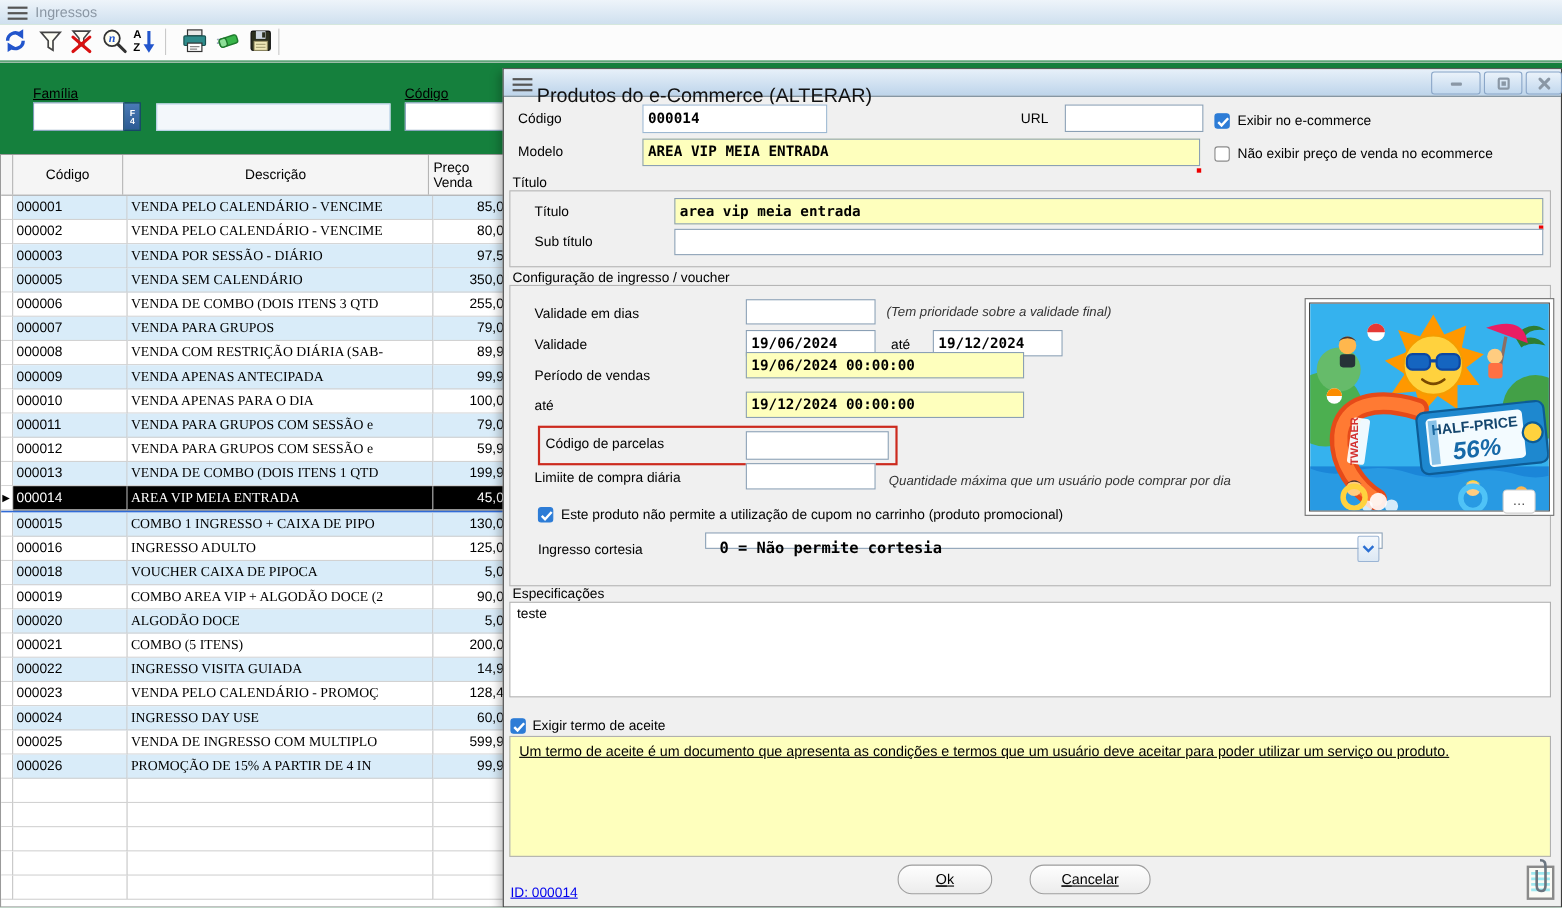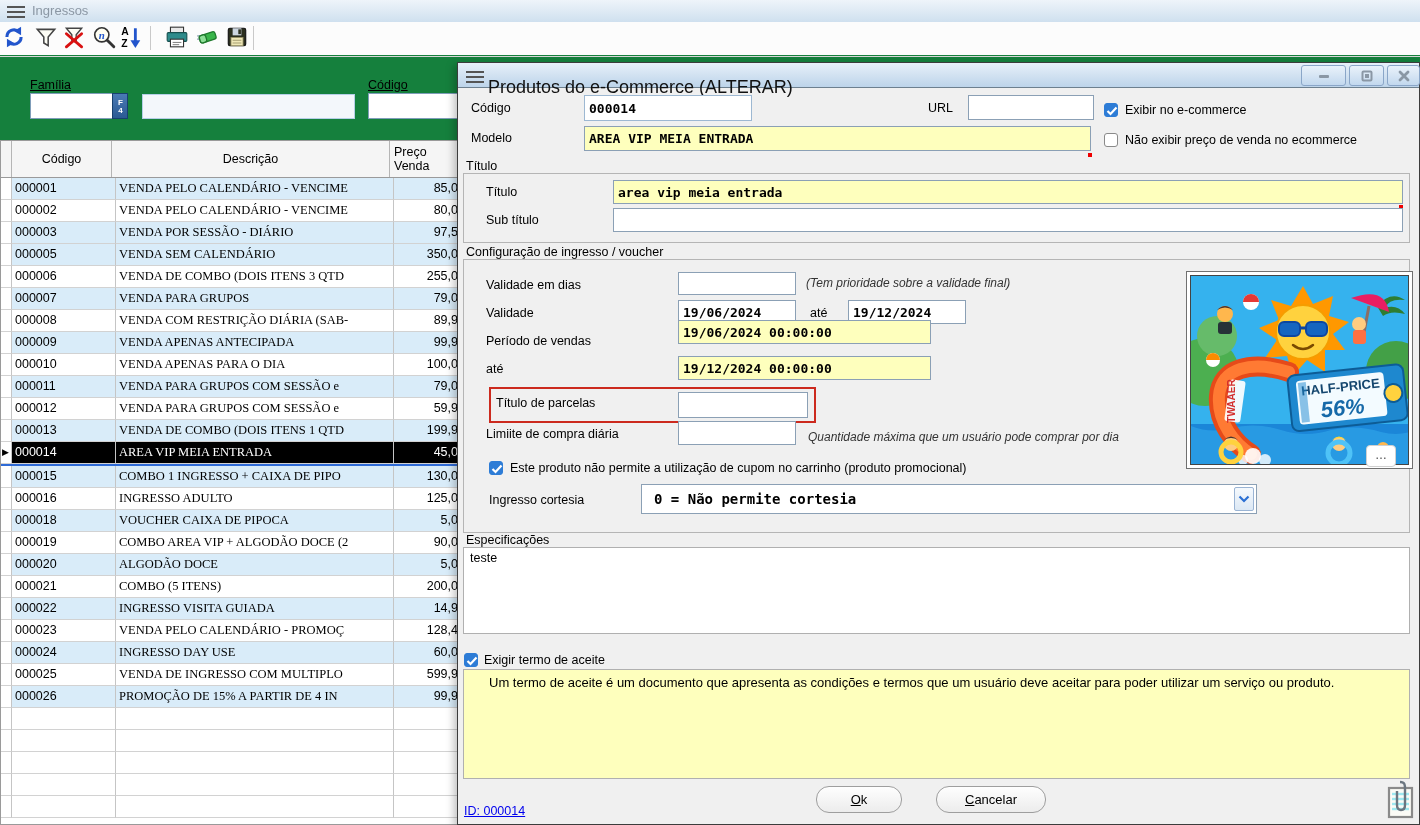--- a/index.html
+++ b/index.html
@@ -65,37 +65,37 @@
   .gcaption { position:absolute; font-size:12.5px; line-height:14px; color:#000; white-space:nowrap; }
 
   .cb { position:absolute; width:14px; height:14px; border-radius:3px; }
   .cb.on { background:#2d7cd6; border:1px solid #2d7cd6; }
   .cb.off { background:#fff; border:1px solid #8a8a8a; }
   .cb svg { position:absolute; left:1px; top:2px; }
   .cblbl { position:absolute; font-size:12.5px; color:#000; white-space:nowrap; }
 
   .redbox { position:absolute; border:2px solid #cc2a1e; background:transparent; pointer-events:none; }
 
-  .combo { position:absolute; border:1px solid #8ba0b5; background:#fff; height:30px;
+  .combo { position:absolute; border:1px solid #8ba0b5; background:#fff; height:15px;
     font:700 14px "DejaVu Sans Mono", monospace; padding:6px 4px 0 12px; }
   .combo-btn { position:absolute; width:20px; height:24px; border:1px solid #9ab4d4; border-radius:2px;
     background:linear-gradient(#f5f9fd,#dce8f4); display:flex; align-items:center; justify-content:center; cursor:pointer; }
 
   .txtarea { position:absolute; border:1px solid #b0b0b0; background:#fff; resize:none;
     font:12.5px "Liberation Sans", sans-serif; padding:3px 6px; overflow:hidden; }
   .txtarea.yellow { background:#feffbd; }
 
   .imgframe { position:absolute; border:1px solid #707070; background:#fff; padding:3px; }
   .imgframe .inner { width:100%; height:100%; border:1px solid #444; overflow:hidden; }
   .morebtn { position:absolute; width:30px; height:22px; background:#fff; border:1px solid #d0d0d0;
     border-radius:4px; font-size:12px; text-align:center; line-height:18px; color:#444; cursor:pointer; }
 
   .pushbtn { position:absolute; height:27px; background:linear-gradient(#fefefe,#ececec);
     border:1px solid #9e9e9e; border-radius:13px; font-size:13px; color:#000;
-    display:flex; align-items:center; justify-content:center; cursor:pointer; }
+    display:flex; align-items:center; justify-content:center; cursor:pointer;text-decoration:underline; }
   .pushbtn .fl { display:block; }
   .pushbtn .fl::first-letter { text-decoration:underline; }
 
   .idlink { position:absolute; font-size:12.5px; color:#0000ee; text-decoration:underline; cursor:pointer; }
 </style>
 </head>
 <body>
 
 <div id="screen">
 
@@ -439,21 +439,21 @@
     <input class="inp" style="left: 220px; top: 237px; width: 118px;" value="19/06/2024">
     <span class="lbl" style="left:352px; top:243px">até</span>
     <input class="inp" style="left: 390px; top: 237px; width: 118px;" value="19/12/2024">
 
     <span class="lbl" style="left:28px; top:271px">Período de vendas</span>
     <input class="inp yellow" style="left: 220px; top: 257px; width: 253px;" value="19/06/2024 00:00:00">
     <span class="lbl" style="left:28px; top:299px">até</span>
     <input class="inp yellow" style="left: 220px; top: 293px; width: 253px;" value="19/12/2024 00:00:00">
 
     <div class="redbox" style="left:31px; top:324px; width:327px; height:36px"></div>
-    <span class="lbl" style="left:38px; top:333px">Título de parcelas</span>
+    <span class="lbl" style="left:38px; top:333px">Código de parcelas</span>
     <input class="inp" style="left: 220px; top: 329px; width: 130px; height: 26px;" value="">
 
     <span class="lbl" style="left:28px; top:364px">Limiite de compra diária</span>
     <input class="inp" style="left: 220px; top: 358px; width: 118px;" value="">
     <span class="note" style="left:350px; top:367px">Quantidade máxima que um usuário pode comprar por dia</span>
 
     <span class="cb on" style="left:31px; top:398px">
       <svg width="12" height="10" viewBox="0 0 12 10">
           <path d="M1.5 5 L4.5 8 L10.5 1.5" fill="none" stroke="#fff" stroke-width="2.2"></path>
         </svg>
@@ -537,21 +537,21 @@
 
     <span class="gcaption" style="left:8px; top:470px">Especificações</span>
     <textarea class="txtarea" style="left: 5px; top: 484px; width: 947px; height: 87px;">teste</textarea>
 
     <span class="cb on" style="left:6px; top:590px">
       <svg width="12" height="10" viewBox="0 0 12 10">
           <path d="M1.5 5 L4.5 8 L10.5 1.5" fill="none" stroke="#fff" stroke-width="2.2"></path>
         </svg>
     </span>
     <span class="cblbl" style="left:26px; top:590px">Exigir termo de aceite</span>
-    <textarea class="txtarea yellow" style="left: 5px; top: 606px; width: 947px; height: 110px; font-size: 13px; padding: 5px 25px;">Um termo de aceite é um documento que apresenta as condições e termos que um usuário deve aceitar para poder utilizar um serviço ou produto.</textarea>
+    <textarea class="txtarea yellow" style="left: 5px; top: 606px; width: 947px; height: 110px; font-size: 13px; padding: 5px 8px; text-decoration: underline;">Um termo de aceite é um documento que apresenta as condições e termos que um usuário deve aceitar para poder utilizar um serviço ou produto.</textarea>
 
     <button class="pushbtn" style="left:358px; top:723px; width:86px">
         <span class="fl">Ok</span>
       </button>
     <button class="pushbtn" style="left:478px; top:723px; width:110px">
         <span class="fl">Cancelar</span>
       </button>
     <a class="idlink" style="left:6px; top:741px">ID: 000014</a>
 
     <div style="position:absolute; left:929px; top:716px">

